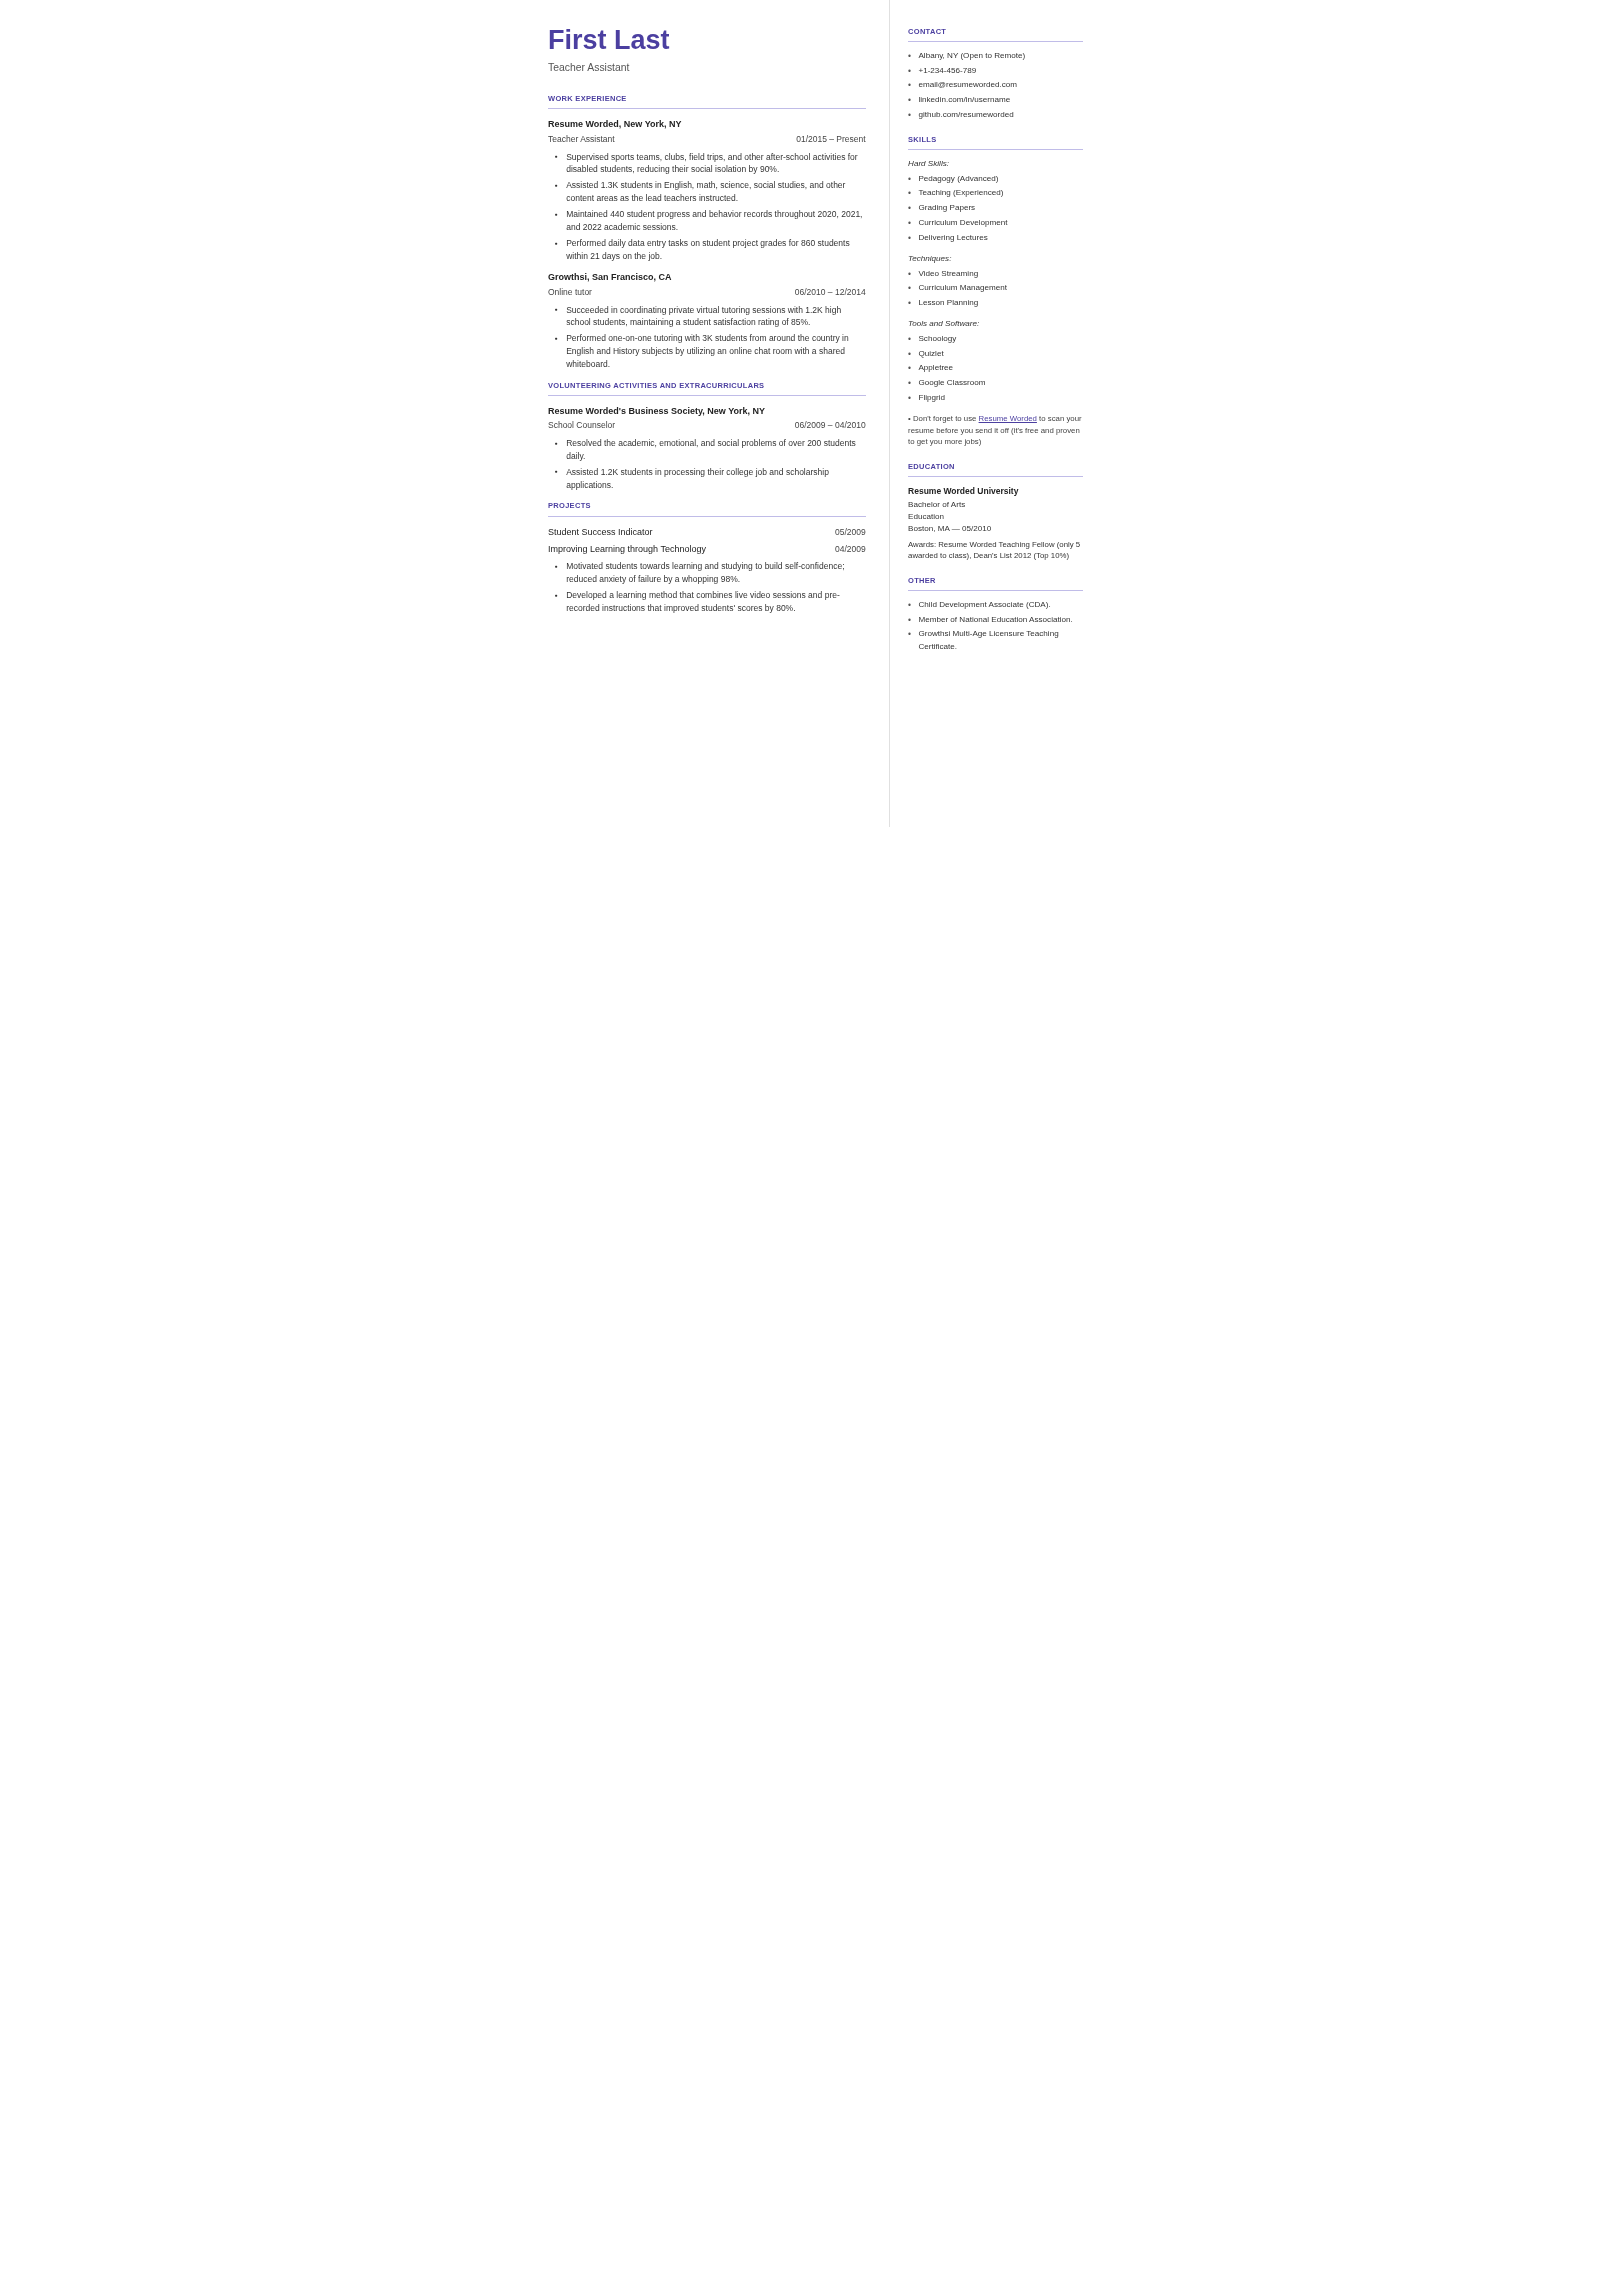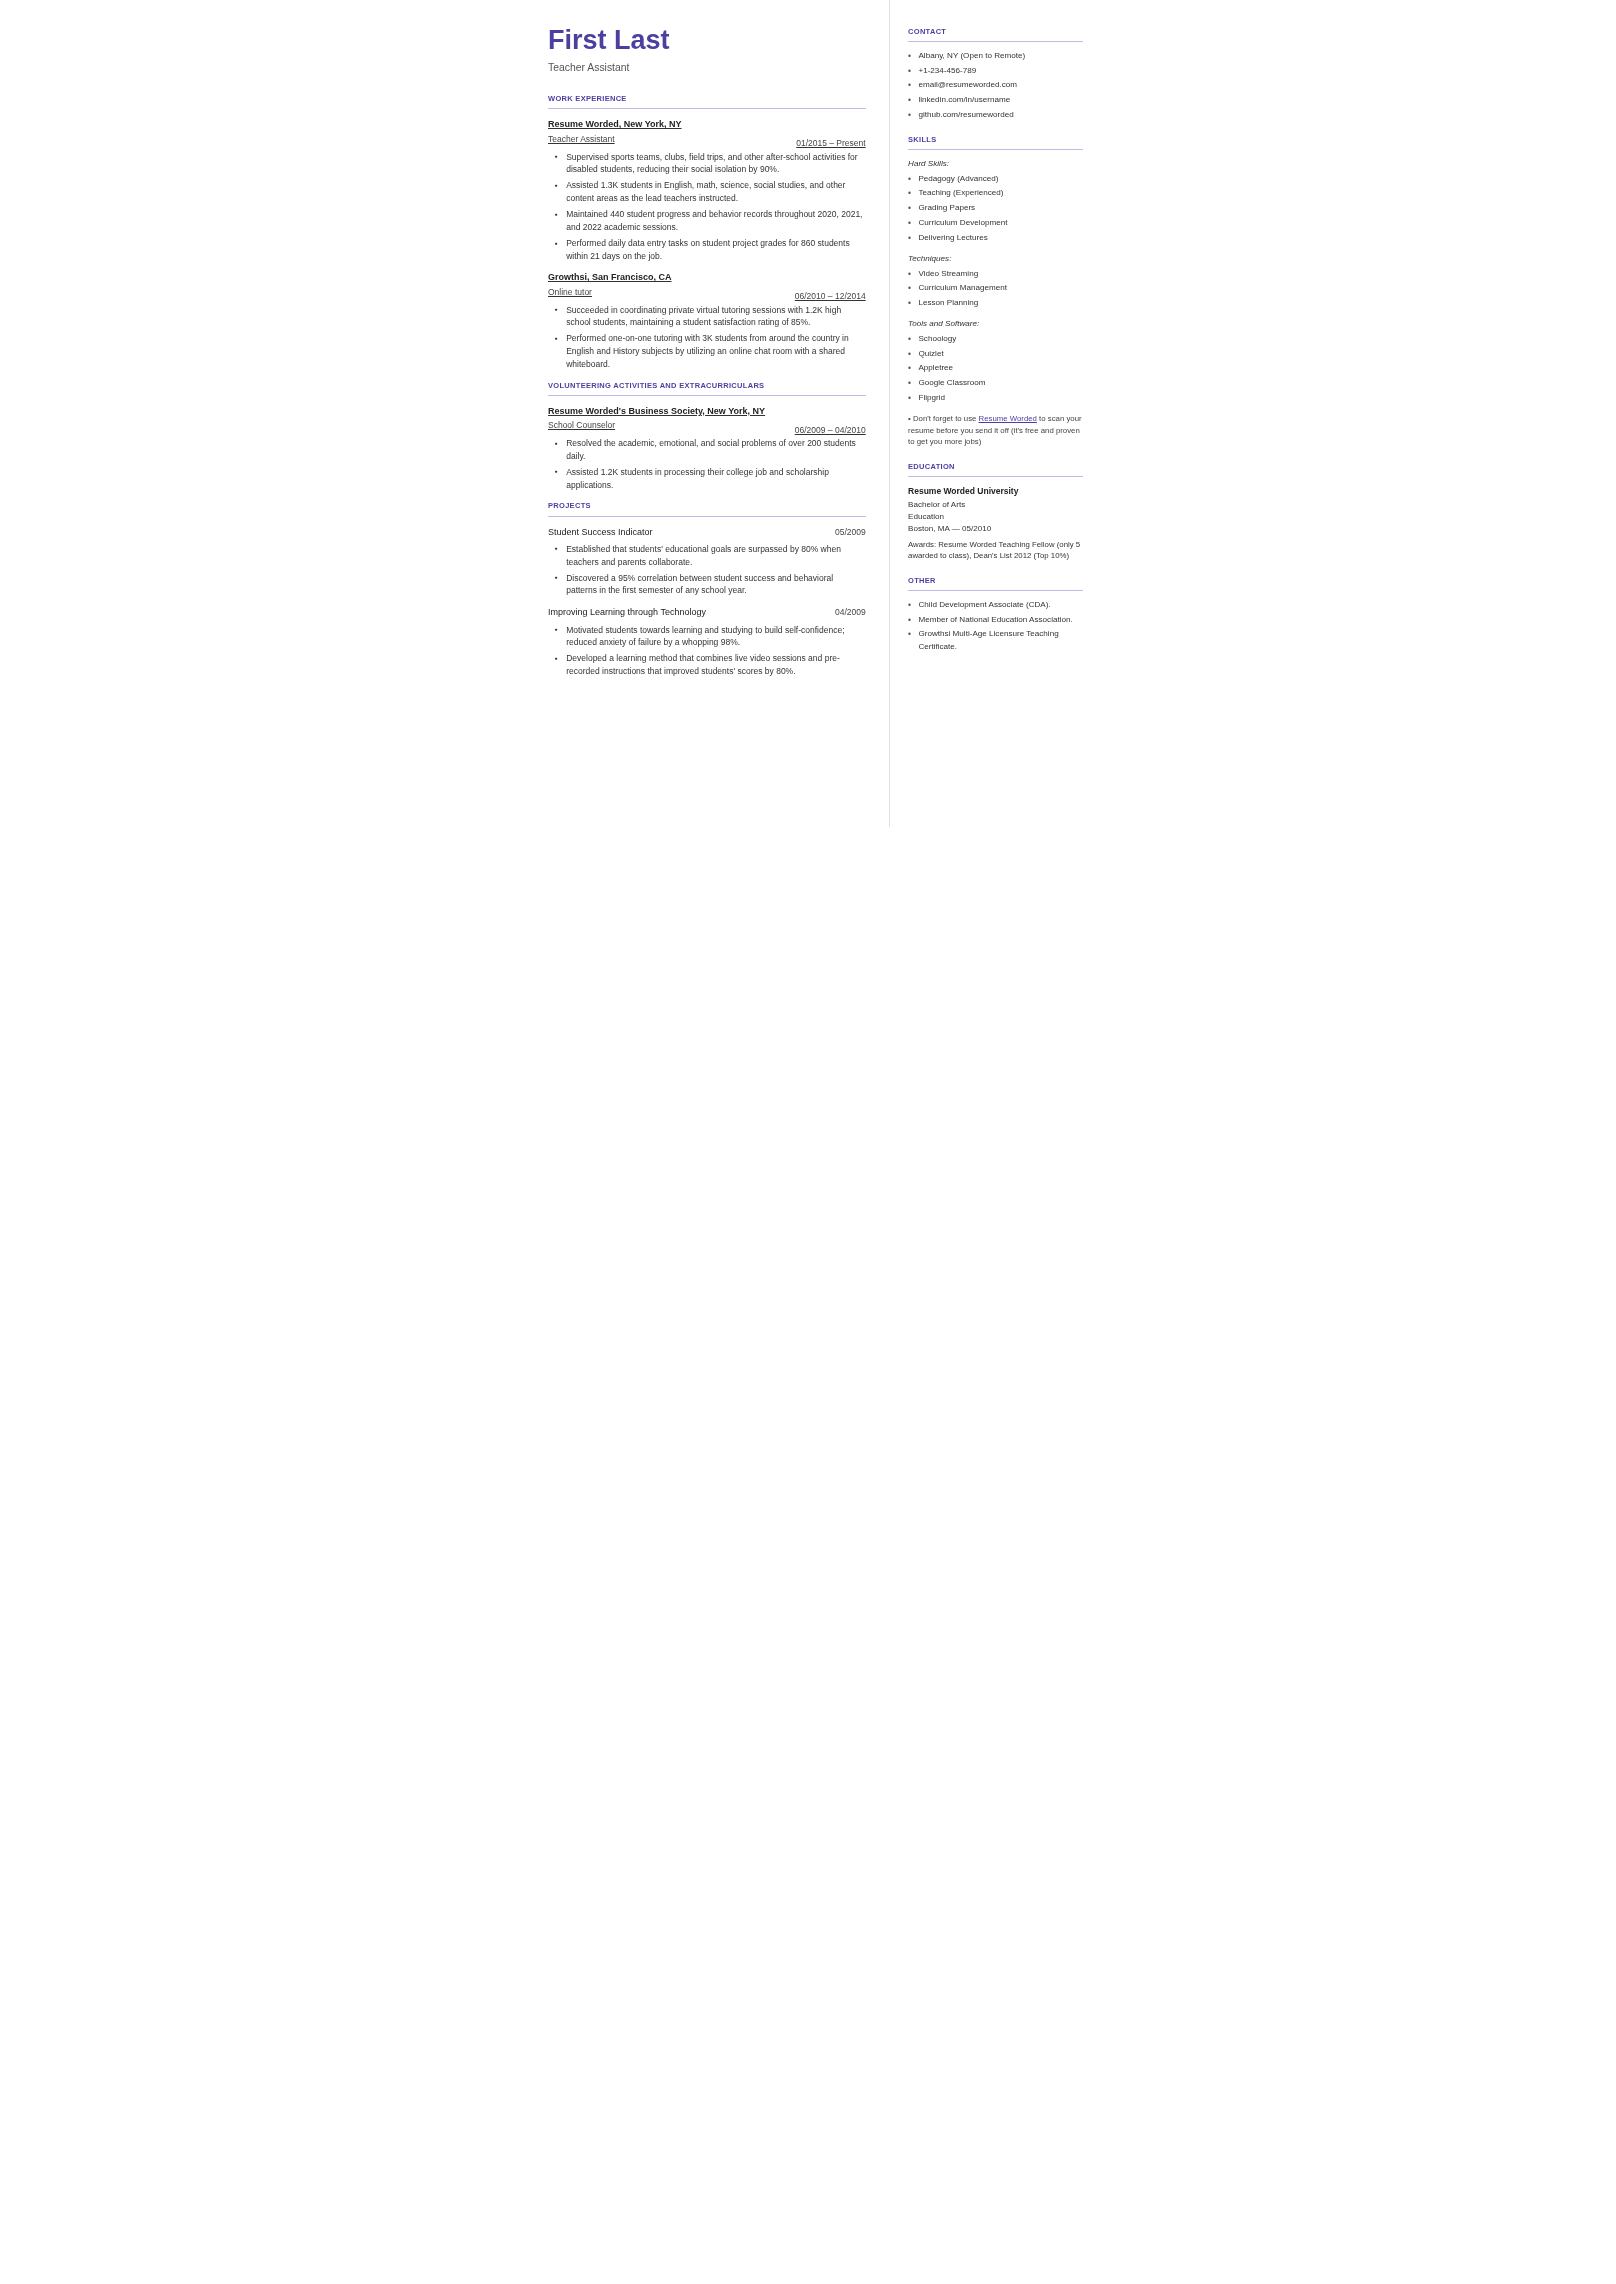--- a/index.html
+++ b/index.html
@@ -45,23 +45,22 @@
       margin-top: 8px;
     }
     .section-divider {
       border: none;
       border-top: 1px solid #c0bce8;
       margin-bottom: 9px;
     }
     .job-header {
       display: flex;
       justify-content: space-between;
-      align-items: flex-end;
+      align-items: flex-start;
       margin-bottom: 0.7px;
-      text-decoration: underline;
     }
     .job-company {
       font-size: 9px;
       font-weight: 700;
       color: #222;
     }
     .job-date {
       font-size: 8.5px;
       color: #444;
     }
@@ -247,24 +246,20 @@
       <li>Assisted 1.2K students in processing their college job and scholarship applications.</li>
     </ul>
 
     <div class="section-label">PROJECTS</div>
     <hr class="section-divider">
 
     <div class="project-header">
       <span class="project-name">Student Success Indicator</span>
       <span class="project-date">05/2009</span>
     </div>
-    <ul class="bullet-list">
-      <li>Established that students' educational goals are surpassed by 80% when teachers and parents collaborate.</li>
-      <li>Discovered a 95% correlation between student success and behavioral patterns in the first semester of any school year.</li>
-    </ul>
 
     <div class="project-header">
       <span class="project-name">Improving Learning through Technology</span>
       <span class="project-date">04/2009</span>
     </div>
     <ul class="bullet-list">
       <li>Motivated students towards learning and studying to build self-confidence; reduced anxiety of failure by a whopping 98%.</li>
       <li>Developed a learning method that combines live video sessions and pre-recorded instructions that improved students' scores by 80%.</li>
     </ul>
   </div>

